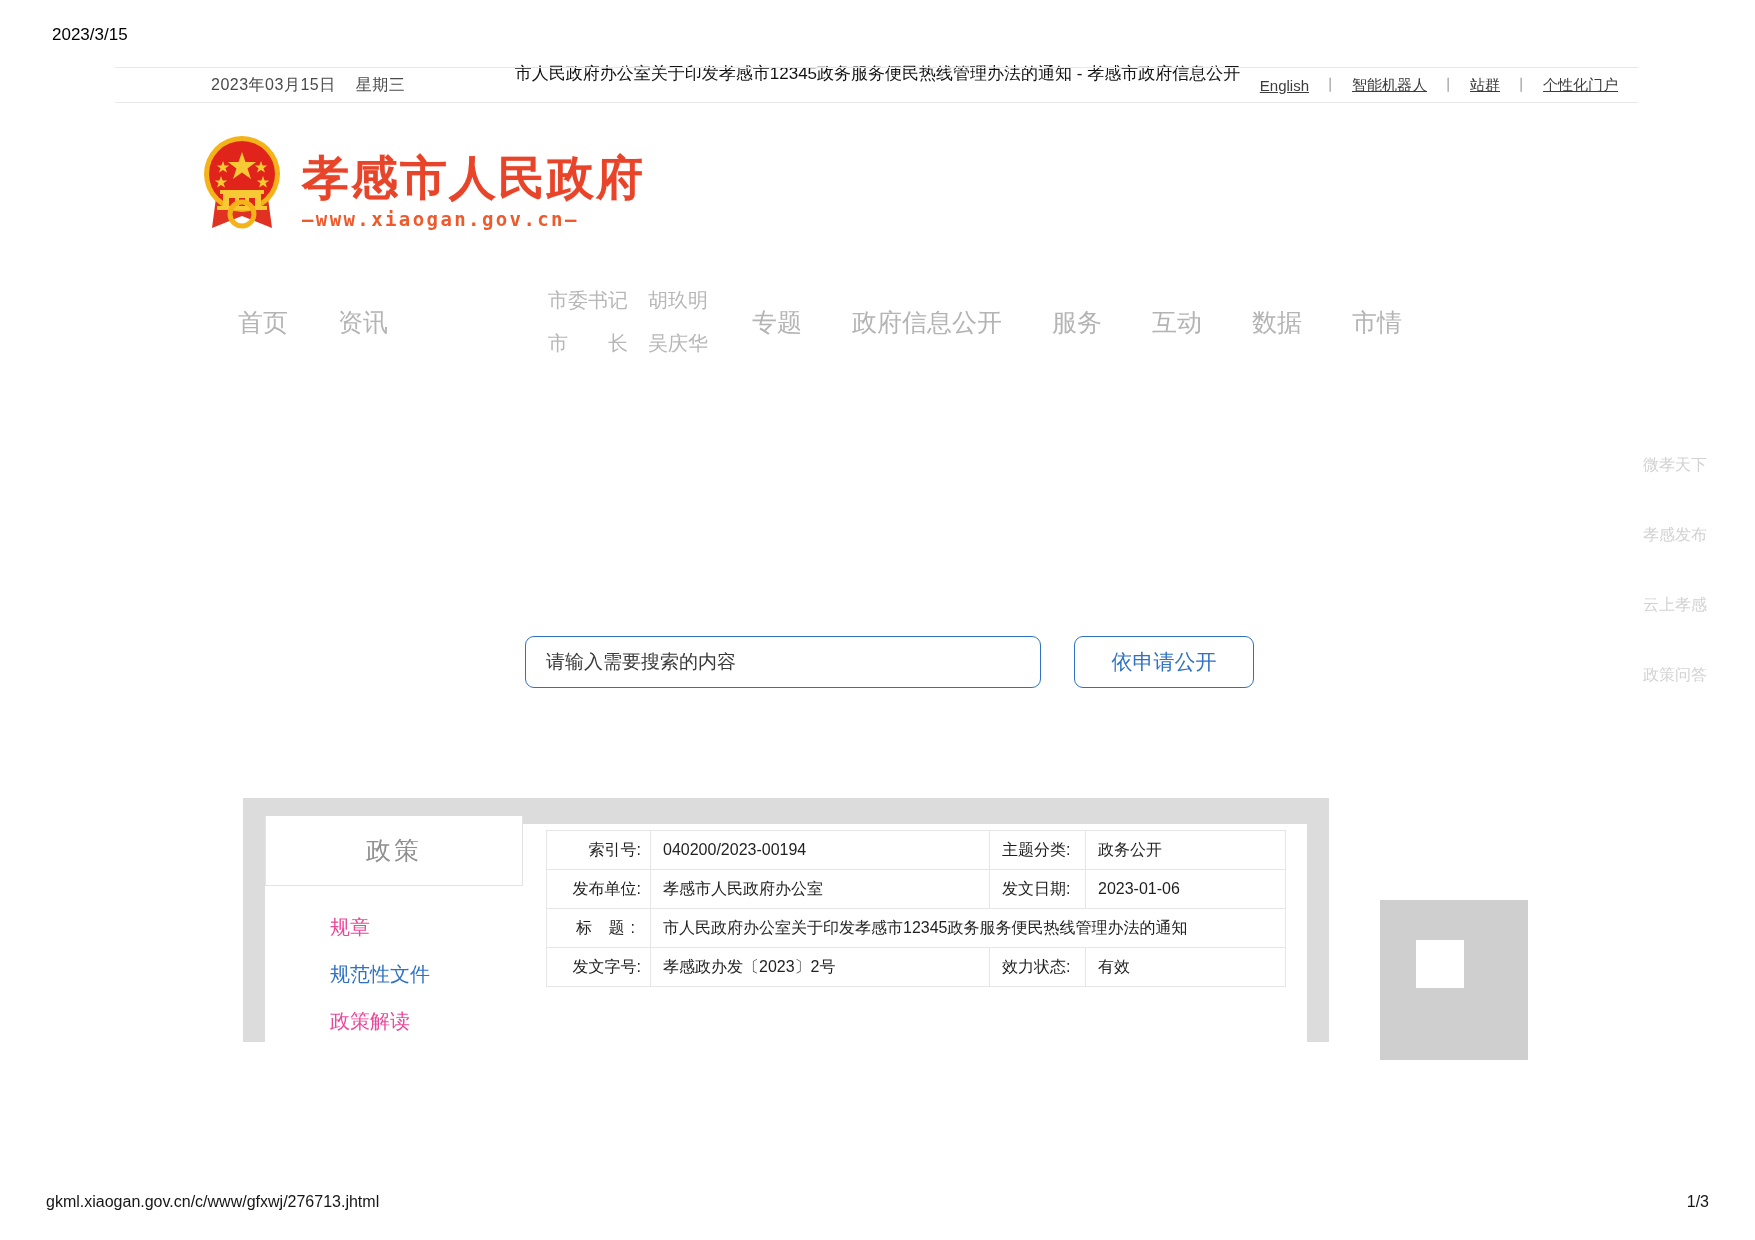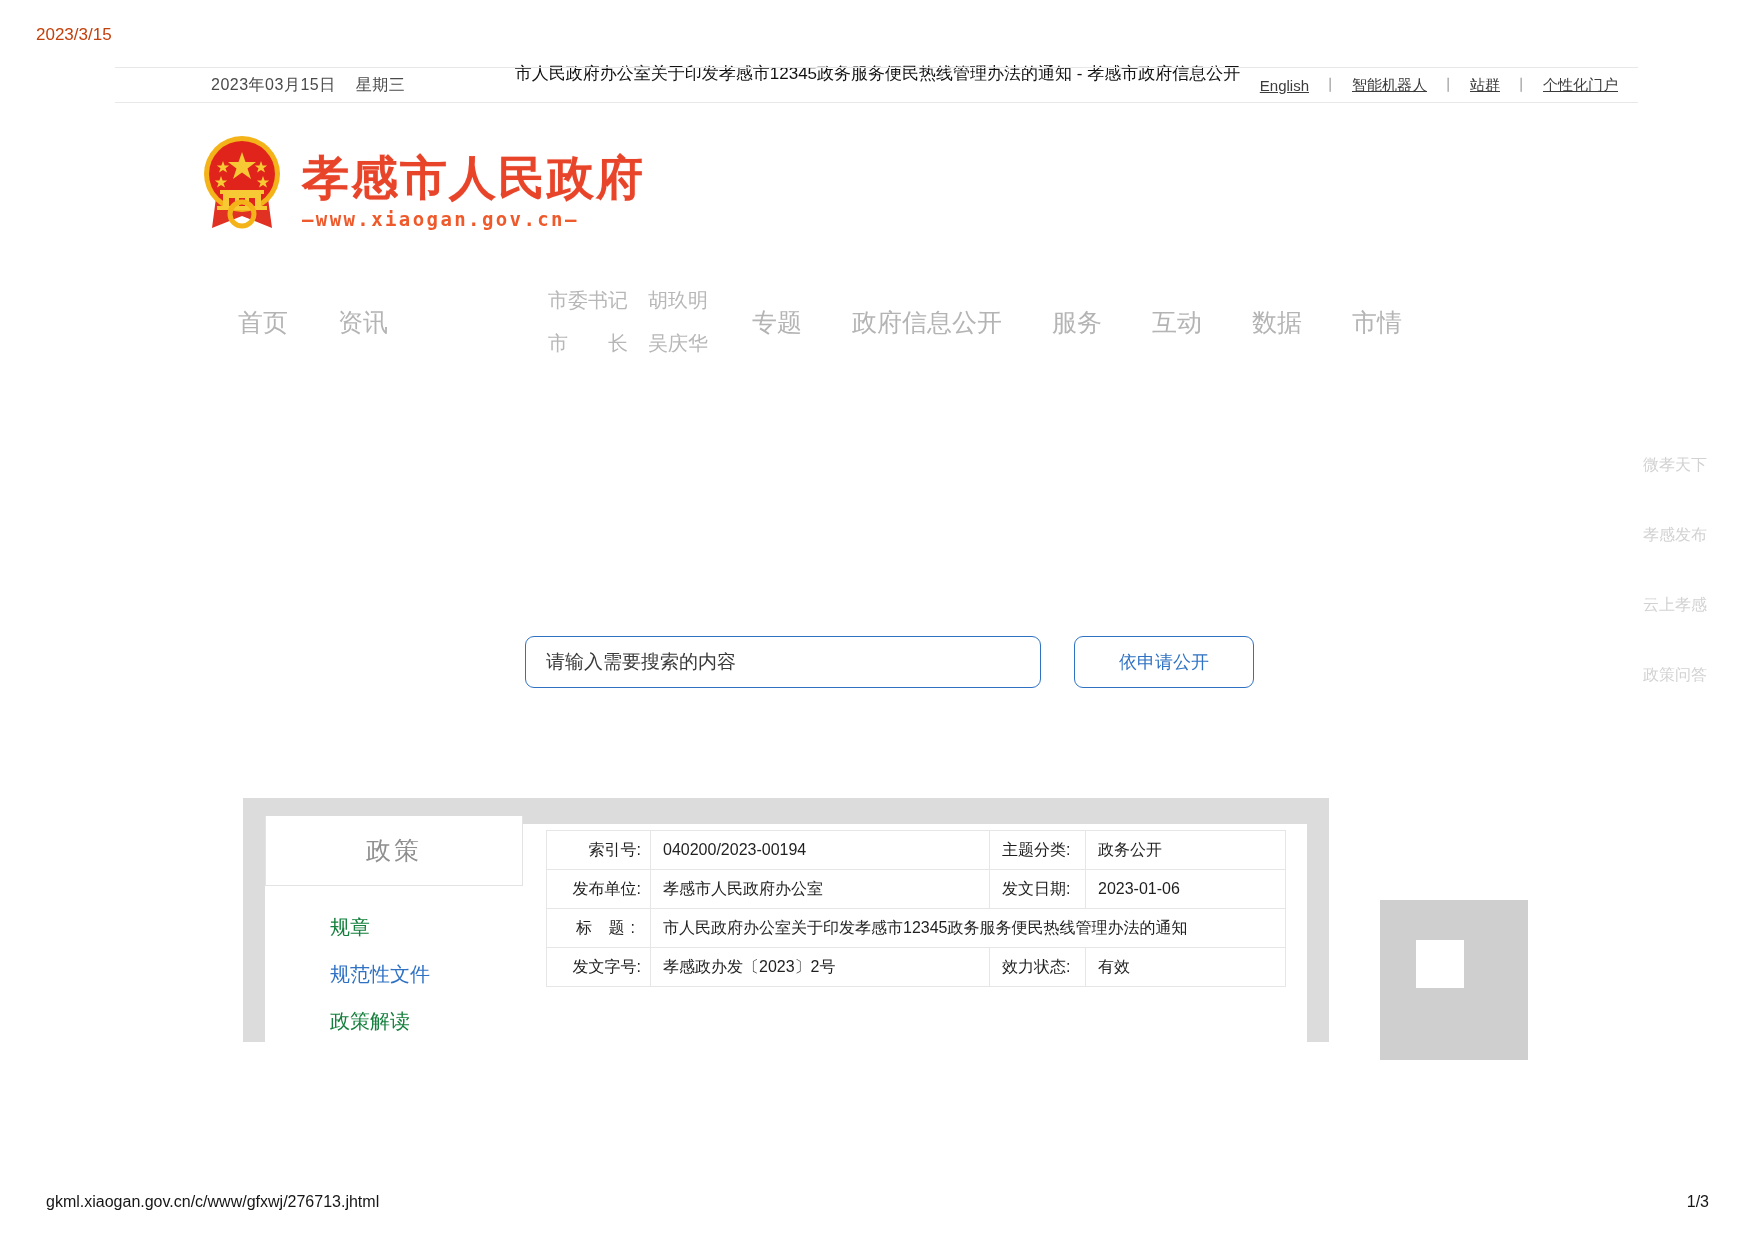--- a/index.html
+++ b/index.html
@@ -21,23 +21,23 @@
     position: absolute;
     top: 0; left: 0; right: 0;
     height: 52px;
     display: flex;
     align-items: center;
     font-size: 17px;
     color: #1a1a1a;
   }
   .print-header .ph-date {
     position: absolute;
-    left: 36px; top: 25px;
+    left: 52px; top: 25px;
     font-size: 17px;
-    color: #c2410c;
+    color: #000000;
     white-space: nowrap;
   }
   .print-header .ph-title {
     position: absolute;
     left: 0; right: 0; top: 26px;
     text-align: center;
     font-size: 17px;
     color: #111;
     white-space: nowrap;
     margin-top: 36px;
@@ -191,21 +191,21 @@
   }
   .search-input::placeholder { color: #3a3a3a; opacity: 1; }
   .apply-btn {
     margin-left: 33px;
     width: 180px;
     height: 52px;
     border: 1.6px solid #2f72c4;
     border-radius: 9px;
     background: #fff;
     color: #2f72c4;
-    font-size: 18px;
+    font-size: 21px;
     cursor: pointer;
     font-family: "Liberation Sans", sans-serif;
   }
 
   
   .content {
     position: absolute;
     left: 243px; top: 798px;
     width: 1086px;
   }
@@ -249,21 +249,21 @@
     color: #8f8f8f;
     letter-spacing: 3px;
   }
   .sidebar-list { padding-top: 18px; }
   .sidebar-item {
     height: 47px;
     display: flex;
     align-items: center;
     padding-left: 65px;
     font-size: 20px;
-    color: #15803d;
+    color: #ec4899;
     cursor: pointer;
   }
   .sidebar-item.active { color: #2f72c4; }
 
   .doctable {
     position: absolute;
     left: 303px; top: 32px;
     width: 740px;
     border-collapse: collapse;
     font-size: 16px;

